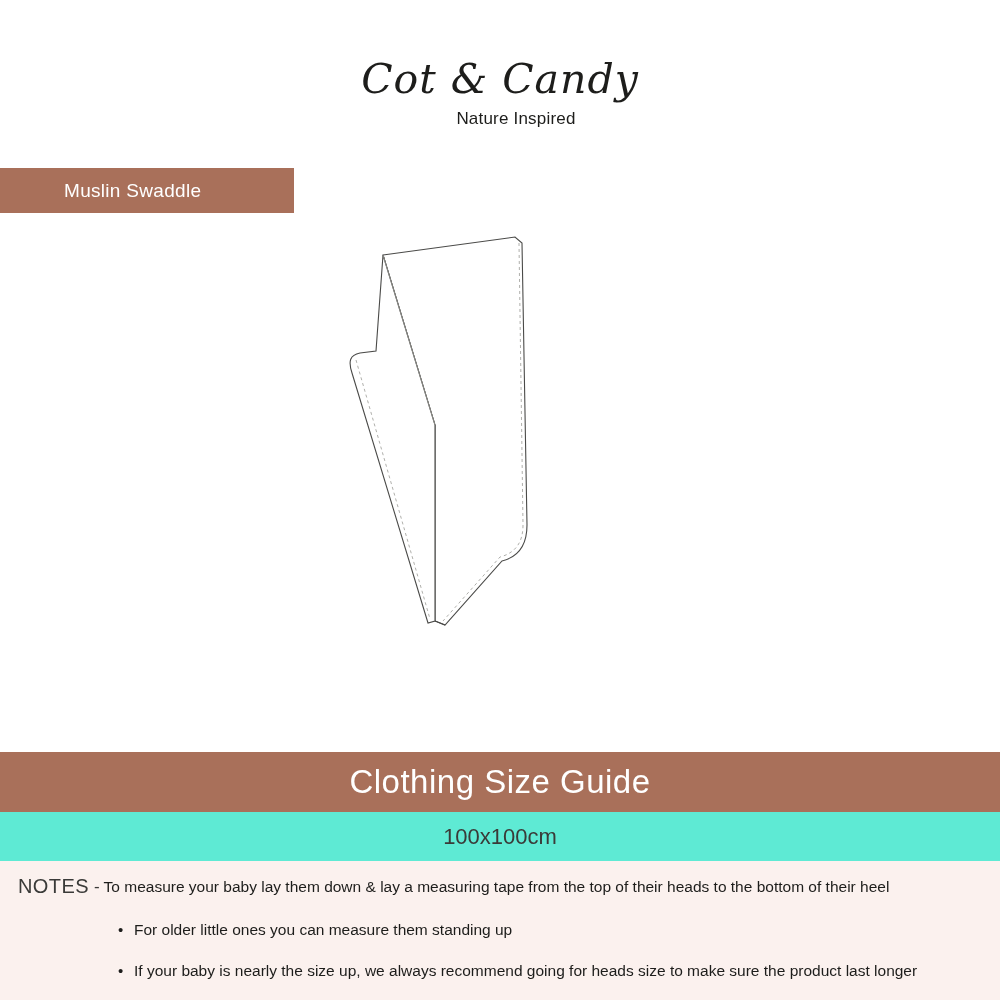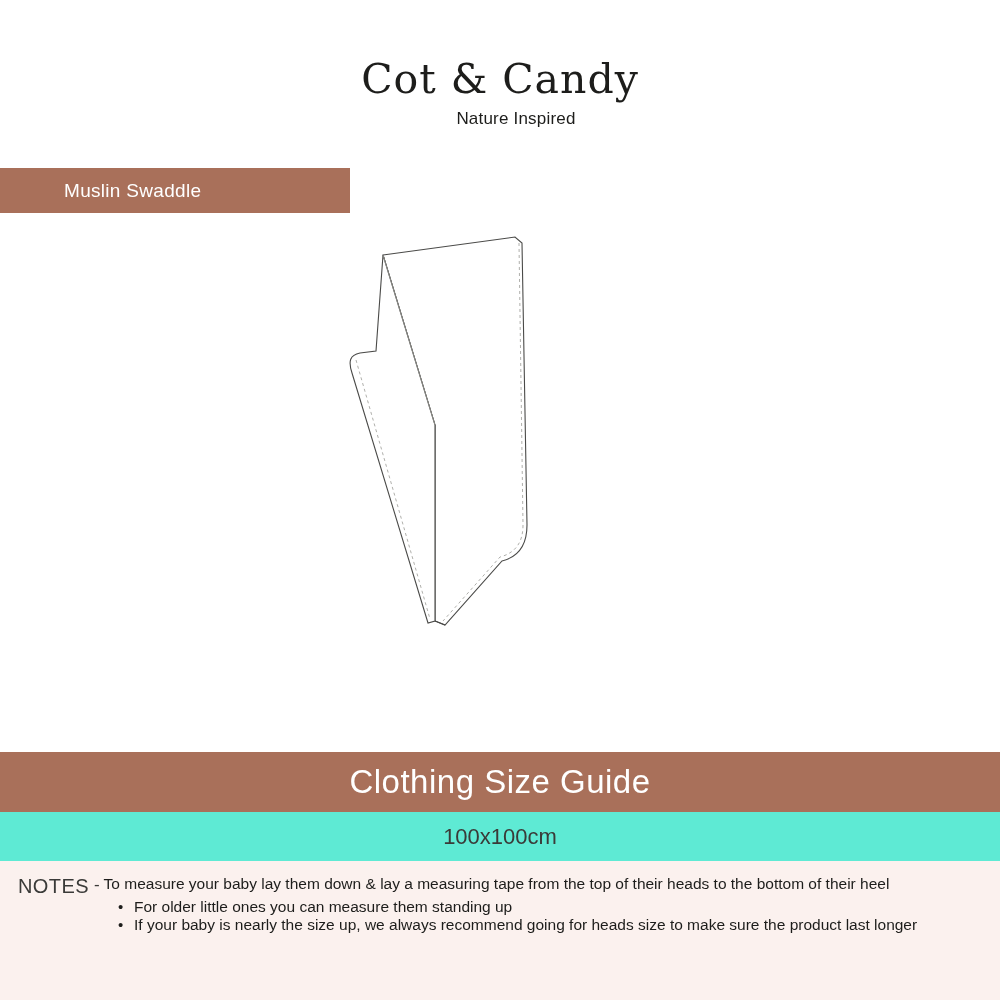--- a/index.html
+++ b/index.html
@@ -16,40 +16,41 @@
   }
 
   
   .brand {
     width: 100%;
     padding-top: 58px;
     text-align: center;
   }
   .brand-name {
     font-family: "DejaVu Serif", serif;
+    font-style: italic;
     font-size: 41px;
     letter-spacing: 1px;
     color: #1d1d1b;
     line-height: 1.05;
     font-weight: 400;
   }
   .brand-tagline {
     margin-top: 8px;
     font-size: 17px;
     color: #1d1d1b;
     letter-spacing: 0.2px;
     padding-left: 32px;
   }
 
   
   .product-banner {
     position: absolute;
     top: 168px;
     left: 0;
-    width: 350px;
+    width: 294px;
     height: 45px;
     background: #a9705a;
     display: flex;
     align-items: center;
   }
   .product-banner span {
     color: #ffffff;
     font-size: 19px;
     padding-left: 64px;
     letter-spacing: 0.3px;
@@ -110,21 +111,21 @@
     top: 861px;
     left: 0;
     width: 1000px;
     height: 139px;
     background: #fbf1ee;
     box-sizing: border-box;
     padding: 14px 18px 0 18px;
   }
   .notes-head {
     display: flex;
-    align-items: flex-start;
+    align-items: center;
     white-space: nowrap;
   }
   .notes-label {
     font-size: 20px;
     color: #3a3a38;
     letter-spacing: 0.4px;
   }
   .notes-dash {
     font-size: 17px;
     color: #3a3a38;
@@ -138,20 +139,21 @@
   .notes-list {
     margin: 0;
     padding: 0;
     list-style: none;
   }
   .notes-list li {
     position: relative;
     font-size: 15.5px;
     color: #1d1d1b;
     padding-left: 116px;
+    margin-top: 23px;
   }
   .notes-list li::before {
     content: "\2022";
     position: absolute;
     left: 100px;
     font-size: 15px;
     color: #1d1d1b;
   }
 </style>
 </head>

